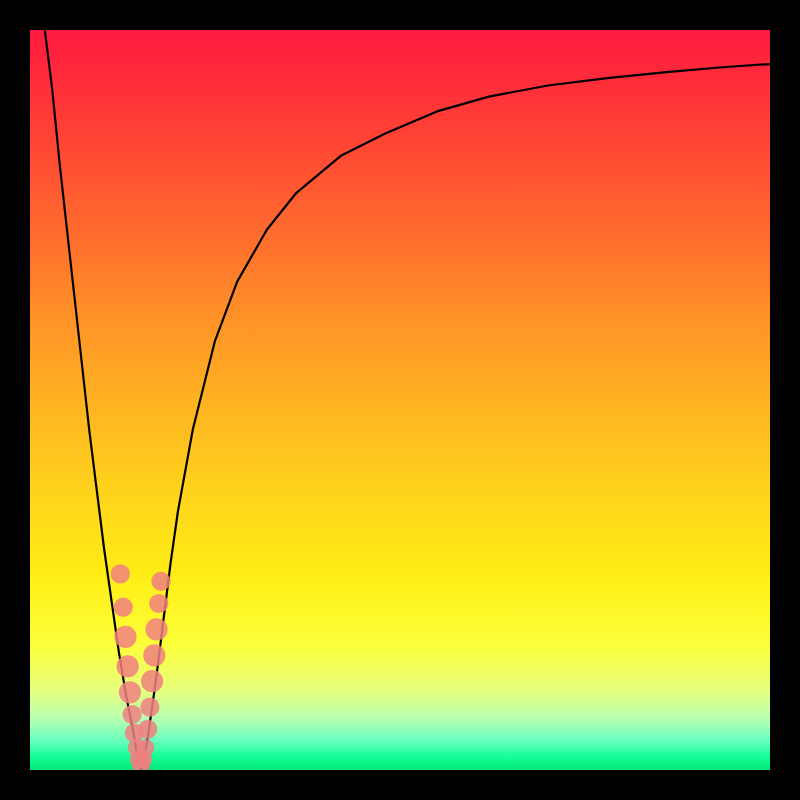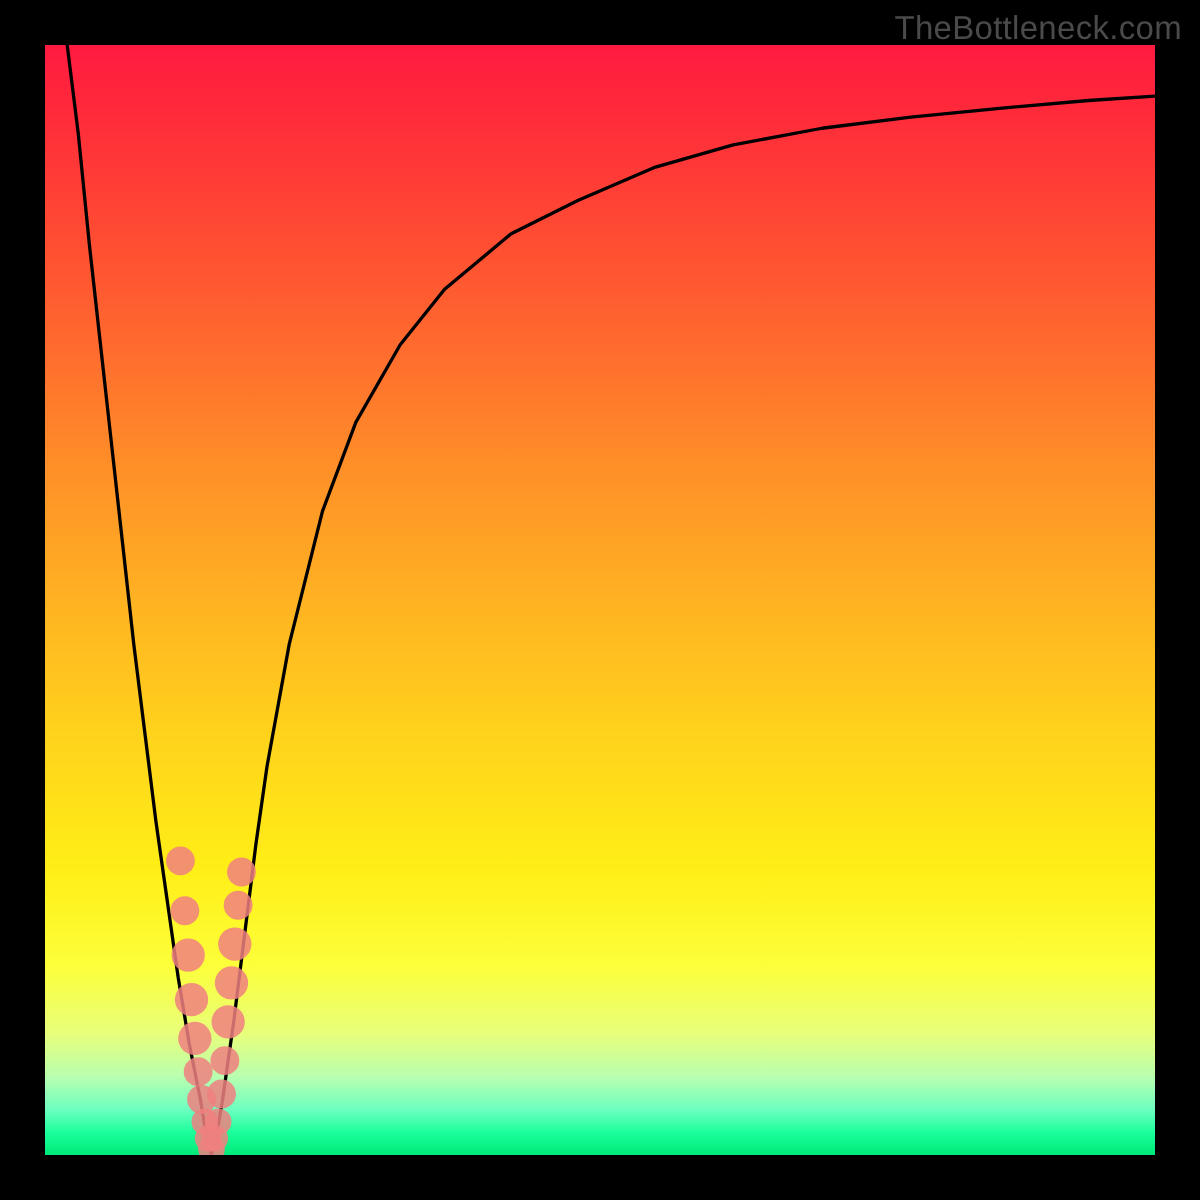--- a/index.html
+++ b/index.html
@@ -90,14 +90,13 @@
           <circle cx="119.88" cy="677.10" r="9.62" fill="#f08080" fill-opacity="0.85"></circle>
           <circle cx="122.10" cy="651.20" r="11.10" fill="#f08080" fill-opacity="0.85"></circle>
           <circle cx="124.32" cy="625.30" r="11.10" fill="#f08080" fill-opacity="0.85"></circle>
           <circle cx="126.54" cy="599.40" r="11.10" fill="#f08080" fill-opacity="0.85"></circle>
           <circle cx="128.76" cy="573.50" r="9.62" fill="#f08080" fill-opacity="0.85"></circle>
           <circle cx="130.98" cy="551.30" r="9.62" fill="#f08080" fill-opacity="0.85"></circle>
         </g>
     </svg>
   </div>
 
-  <div class="watermark">TheBottleneck.com</div>
 </div>
 
 </body></html>

